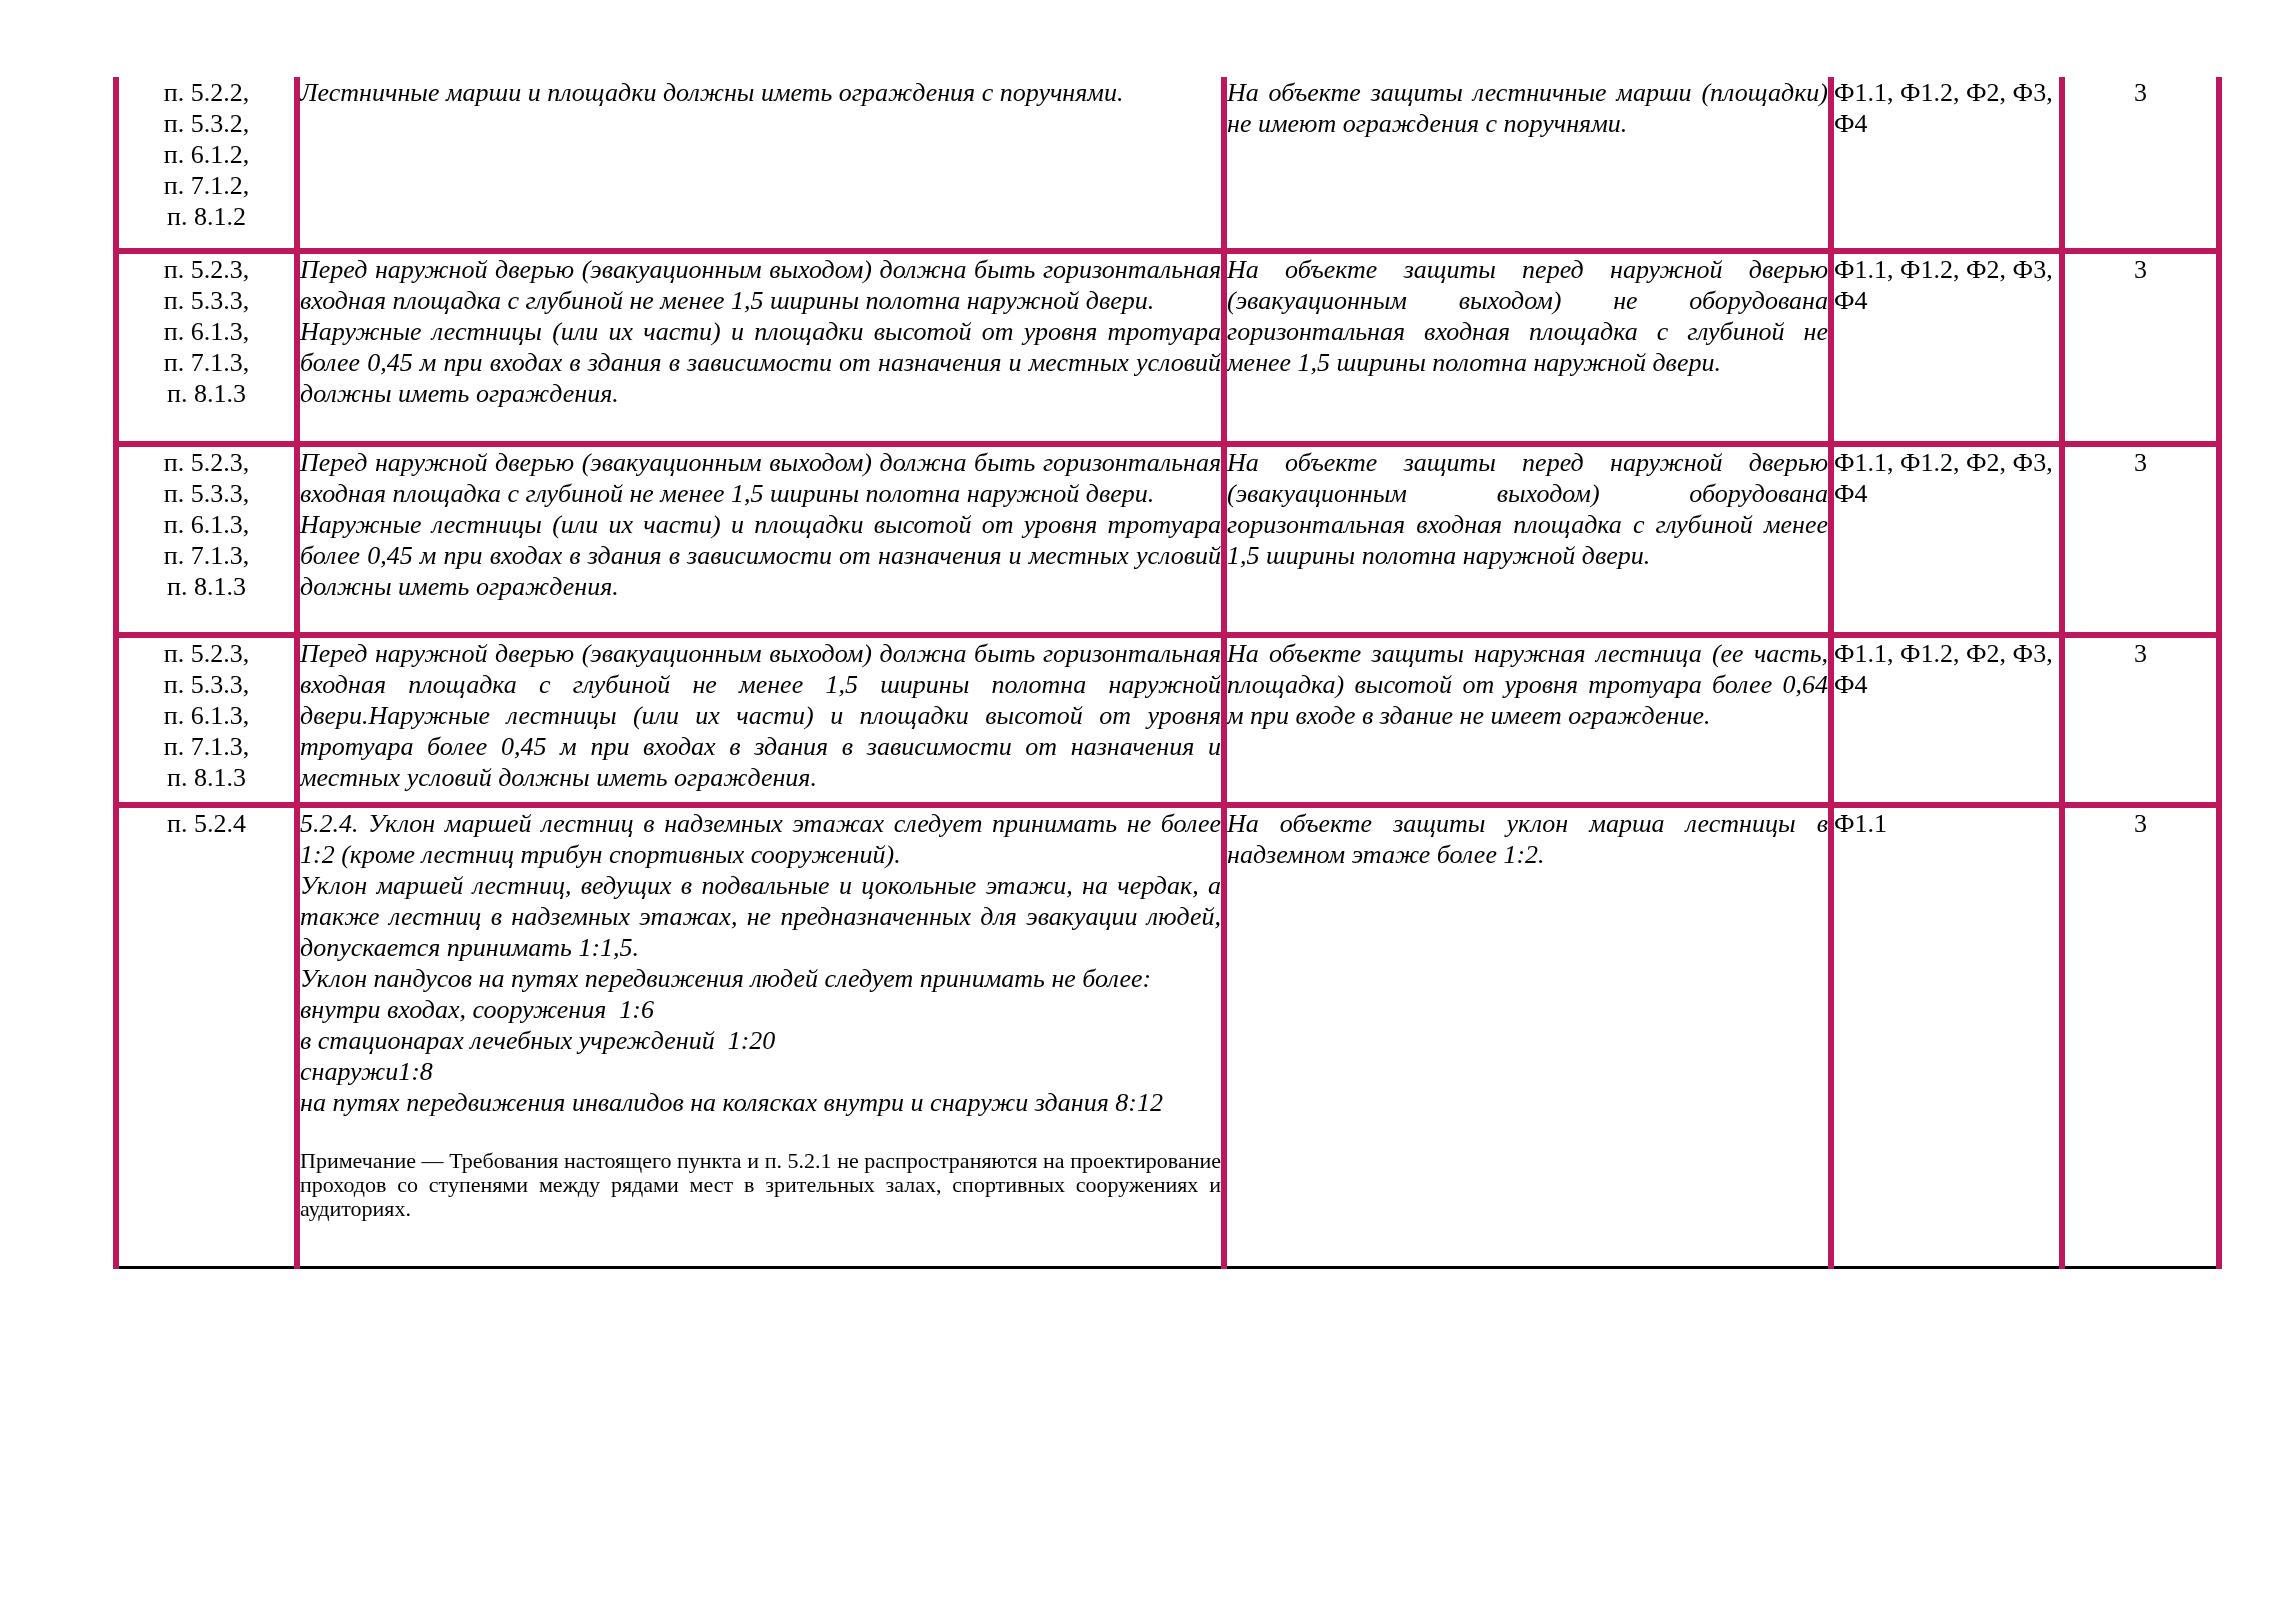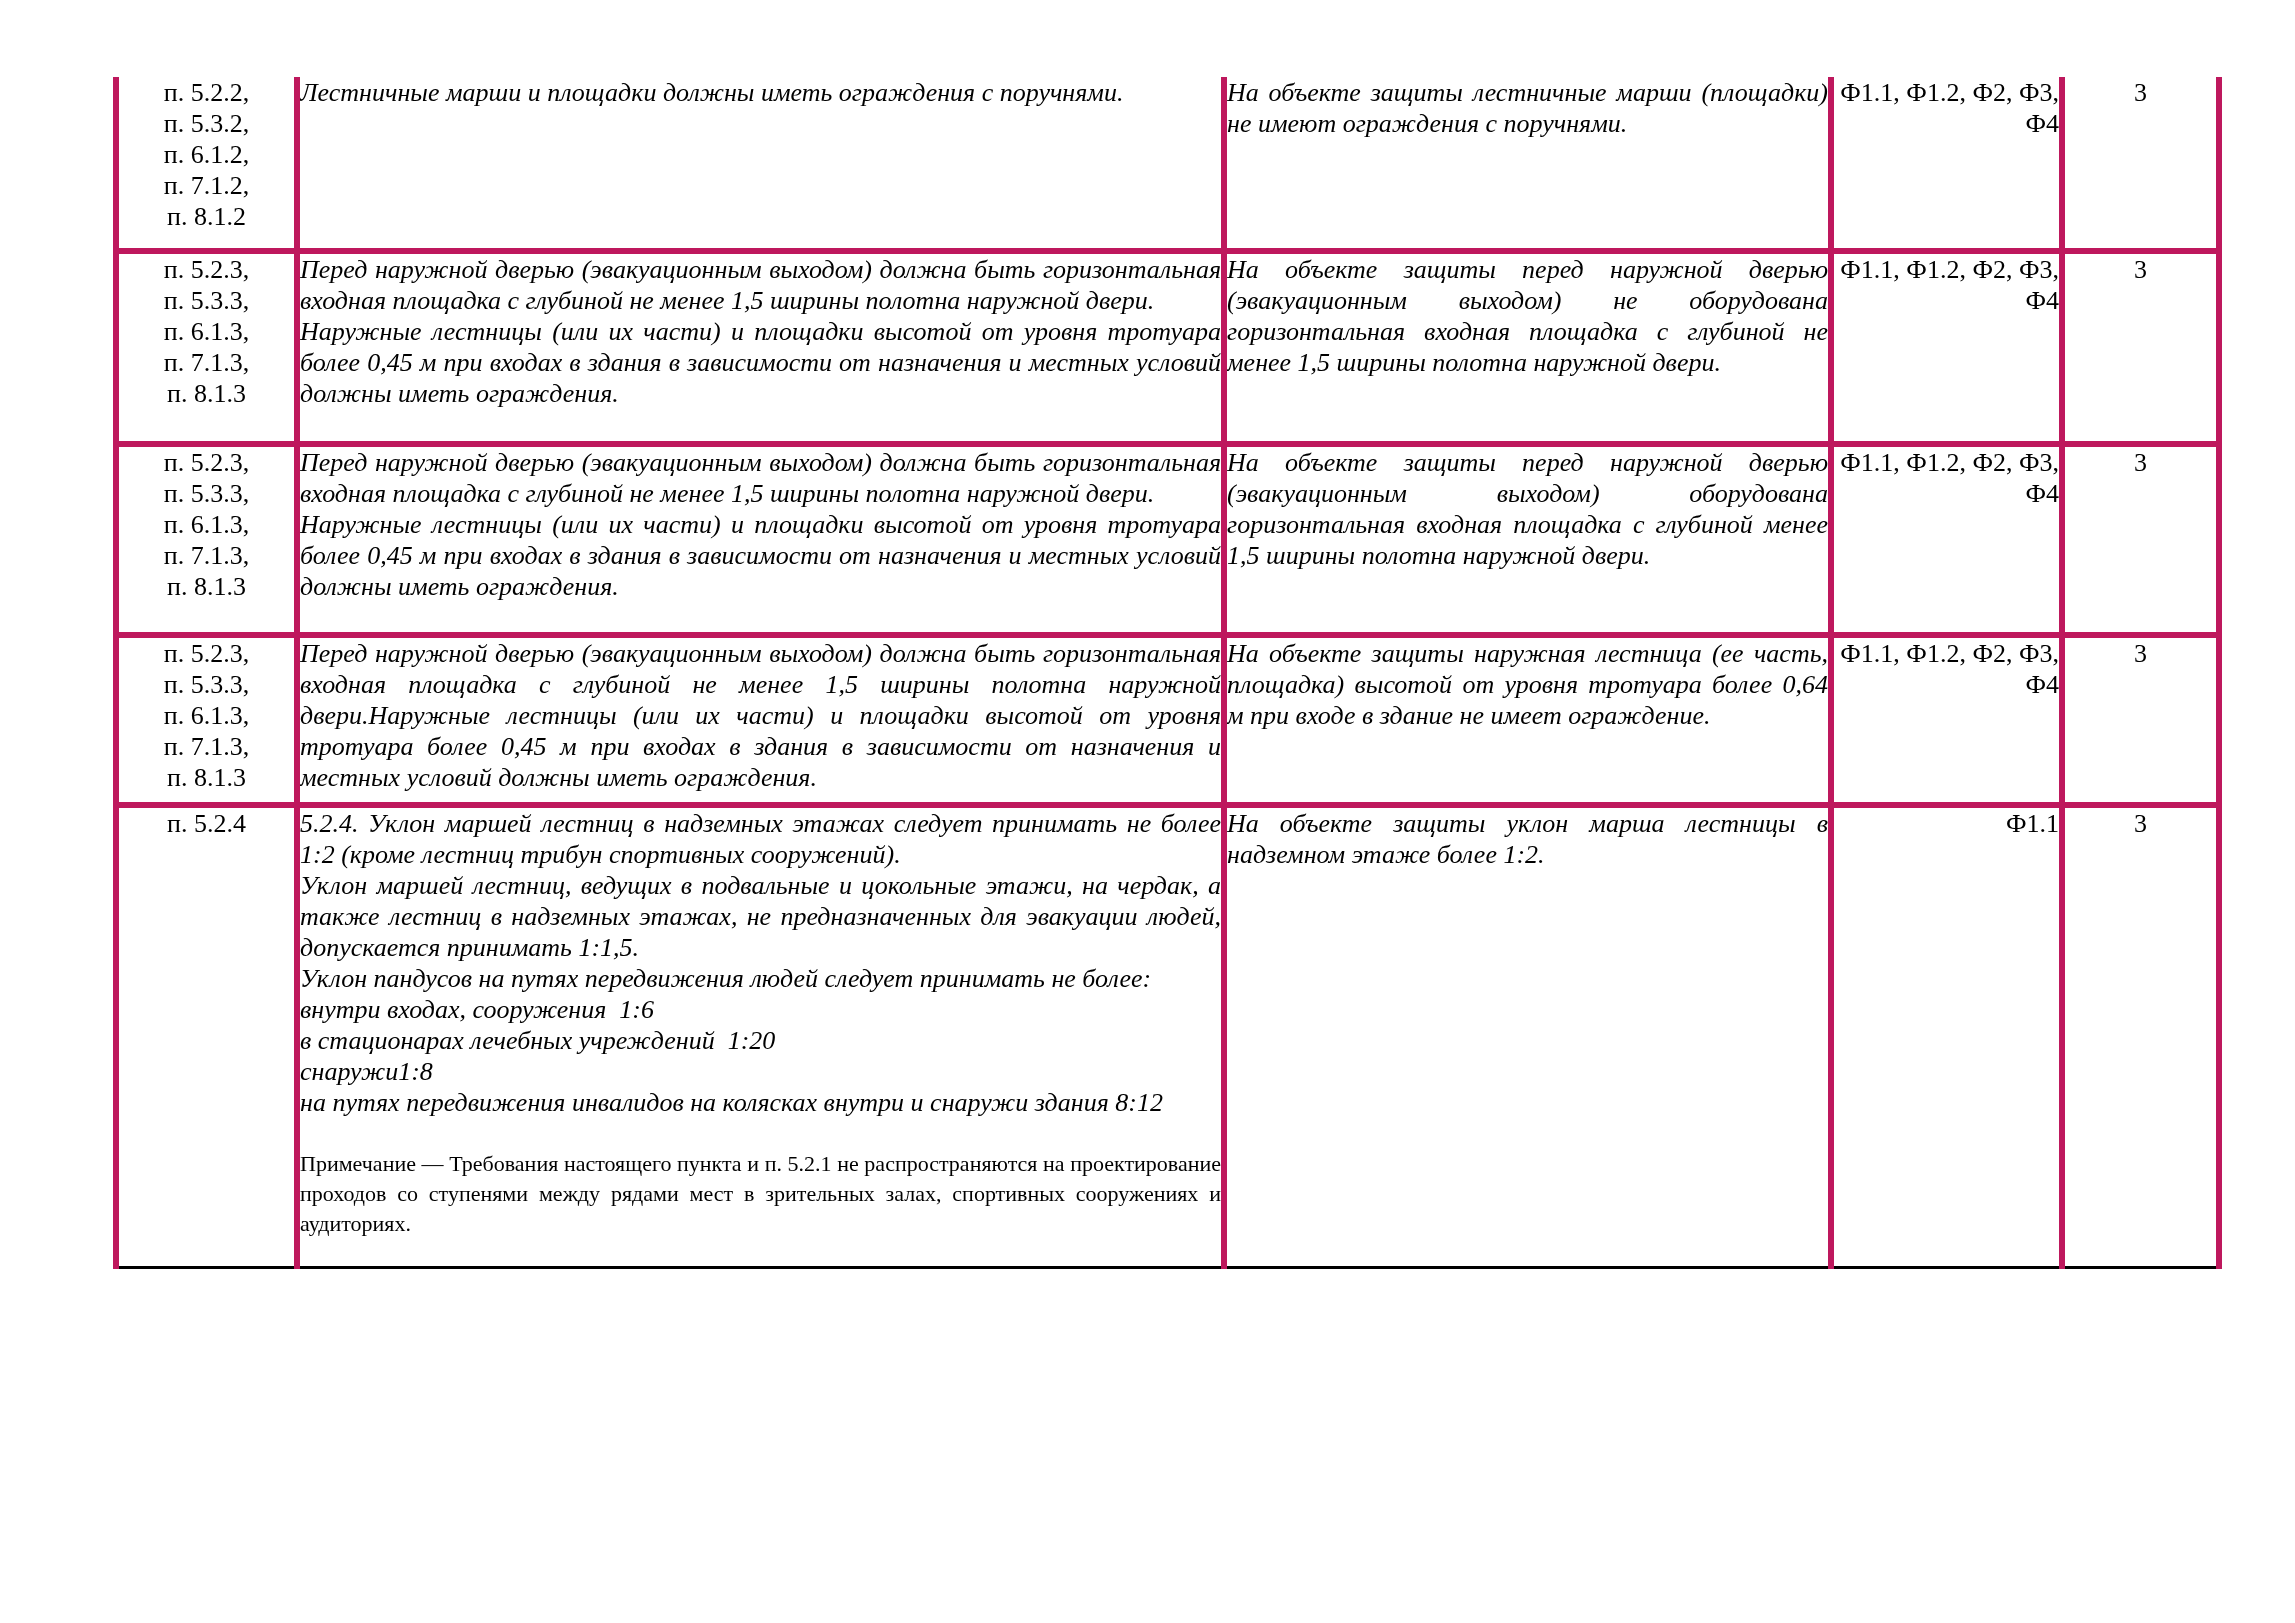--- a/index.html
+++ b/index.html
@@ -40,40 +40,40 @@
     text-align: center;
     padding-top: 5.9px;
   }
   td.col-req {
     padding: 5.9px 13px 5.2px 17px;
   }
   td.col-viol {
     padding: 5.9px 15.7px 5.2px 9.2px;
   }
   td.col-class {
-    text-align: right;
+    text-align: left;
     padding: 5.9px 9.2px 0 9.2px;
   }
   td.col-sev {
     text-align: center;
     padding-top: 5.9px;
   }
   .req-p, .viol-p {
     margin: 0;
     text-align: justify;
     white-space: pre-wrap;
     font-style: italic;
   }
   .clause-line { display: block; }
   .blank-line { height: 31px; }
   .note-p {
     margin: 0;
     text-align: justify;
     font-size: 22px;
-    line-height: 30px;
+    line-height: 24px;
     white-space: pre-wrap;
   }
 </style>
 </head>
 <body>
 
 <div id="page">
   <table class="reg-table">
     <colgroup>
       <col style="width:181px">

